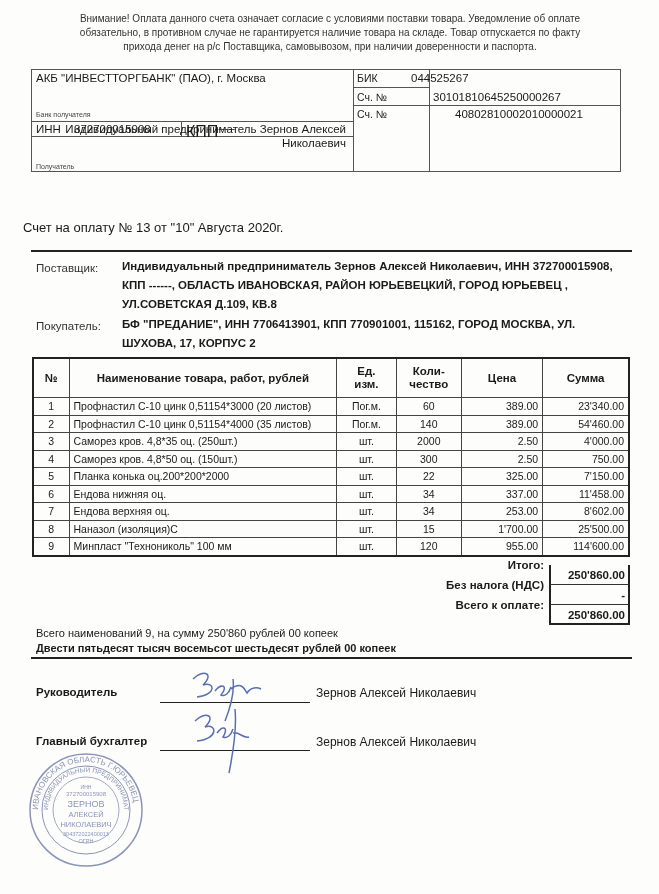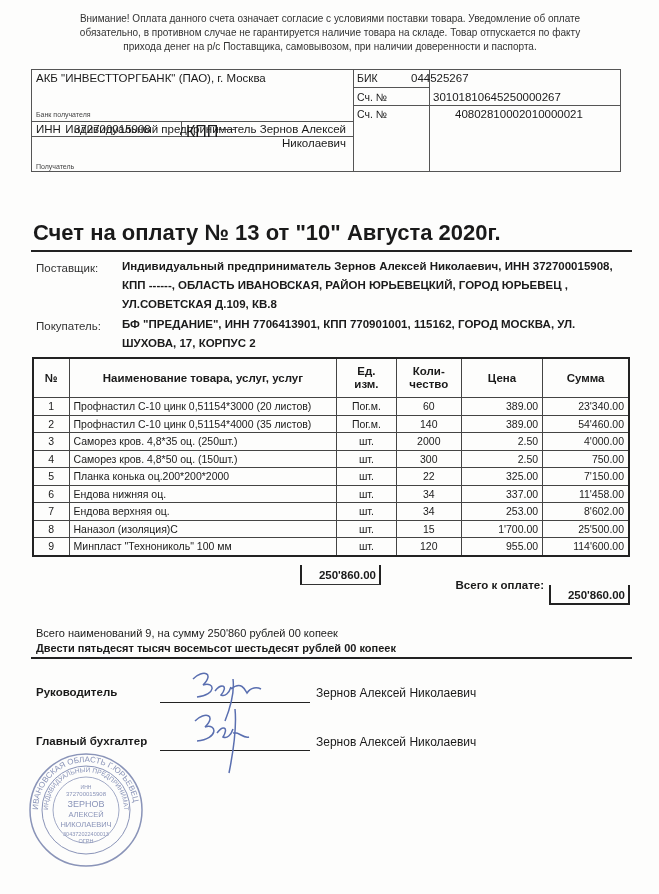--- a/index.html
+++ b/index.html
@@ -6,21 +6,21 @@
   body { width: 659px; height: 894px; position: relative; overflow: hidden;
          font-family: "Liberation Sans", sans-serif; color: #1a1a1a; }
   .notice { position: absolute; left: 60px; top: 12px; width: 540px; text-align: center;
             font-size: 10px; line-height: 14px; color: #333; }
   .bank { position: absolute; left: 31px; top: 69px; width: 590px; height: 103px;
           border: 1px solid #555; box-sizing: border-box; font-size: 11.5px; }
   .bank .cell { position: absolute; box-sizing: border-box; }
   .bank .vl { position: absolute; border-left: 1px solid #555; }
   .bank .hl { position: absolute; border-top: 1px solid #555; }
   .small { font-size: 7px; color: #444; }
-  .title { position: absolute; left: 33px; top: 220px; font-size: 22px; font-weight: bold; }
+  .title { position: absolute; left: 23px; top: 220px; font-size: 13px; font-weight: normal; }
   .title-rule { position: absolute; left: 31px; top: 250px; width: 601px; border-top: 2px solid #222; }
   .party-label { position: absolute; left: 36px; font-size: 11.5px; color: #333; }
   .party-value { position: absolute; left: 122px; width: 500px; font-size: 11.5px; font-weight: bold; line-height: 19px; }
   table.items { position: absolute; left: 32px; top: 357px; width: 598px; border-collapse: collapse;
                 font-size: 10.5px; border: 2px solid #222; }
   table.items th, table.items td { border: 1px solid #444; padding: 0 4px; height: 16.5px; }
   table.items th { font-weight: bold; font-size: 11.5px; height: 38px; text-align: center; line-height: 13px; }
   td.c { text-align: center; } td.r { text-align: right; }
   .totals { position: absolute; left: 300px; width: 330px; font-size: 11.5px; font-weight: bold; }
   .totals .row { display: flex; height: 20px; align-items: center; }
@@ -72,21 +72,21 @@
 
 <div class="party-label" style="top:262px;">Поставщик:</div>
 <div class="party-value" style="top:257px;">Индивидуальный предприниматель Зернов Алексей Николаевич, ИНН 372700015908, КПП ------, ОБЛАСТЬ ИВАНОВСКАЯ, РАЙОН ЮРЬЕВЕЦКИЙ, ГОРОД ЮРЬЕВЕЦ , УЛ.СОВЕТСКАЯ Д.109, КВ.8</div>
 <div class="party-label" style="top:320px;">Покупатель:</div>
 <div class="party-value" style="top:315px;">БФ "ПРЕДАНИЕ", ИНН 7706413901, КПП 770901001, 115162, ГОРОД МОСКВА, УЛ. ШУХОВА, 17, КОРПУС 2</div>
 
 <table class="items">
   <thead>
     <tr>
       <th style="width:22px;">№</th>
-      <th style="width:225px;">Наименование товара, услуг, услуг</th>
+      <th style="width:225px;">Наименование товара, работ, рублей</th>
       <th style="width:43px;"><span>Ед.</span><br><span>изм.</span></th>
       <th style="width:48px;margin-left:23px;"><span>Коли-</span><br><span>чество</span></th>
       <th style="width:62px;">Цена</th>
       <th style="width:66px;">Сумма</th>
     </tr>
   </thead>
   <tbody>
     <tr>
         <td class="c">1</td>
         <td>Профнастил С-10 цинк 0,51154*3000 (20 листов)</td>
@@ -157,21 +157,26 @@
         <td class="c">шт.</td>
         <td class="c">120</td>
         <td class="r">955.00</td>
         <td class="r">114'600.00</td>
       </tr>
   </tbody>
 </table>
 
 <div class="totals" style="top:555px;">
   <div class="row">
+      <span class="lbl">Итого:</span>
       <span class="val">250'860.00</span>
+    </div>
+  <div class="row">
+      <span class="lbl">Без налога (НДС)</span>
+      <span class="val">-</span>
     </div>
   <div class="row">
       <span class="lbl">Всего к оплате:</span>
       <span class="val" style="border-bottom:2px solid #222;">250'860.00</span>
     </div>
 </div>
 
 <div class="summary1">Всего наименований 9, на сумму 250'860 рублей 00 копеек</div>
 <div class="summary2">Двести пятьдесят тысяч восемьсот шестьдесят рублей 00 копеек</div>
 <div class="sum-rule"></div>

